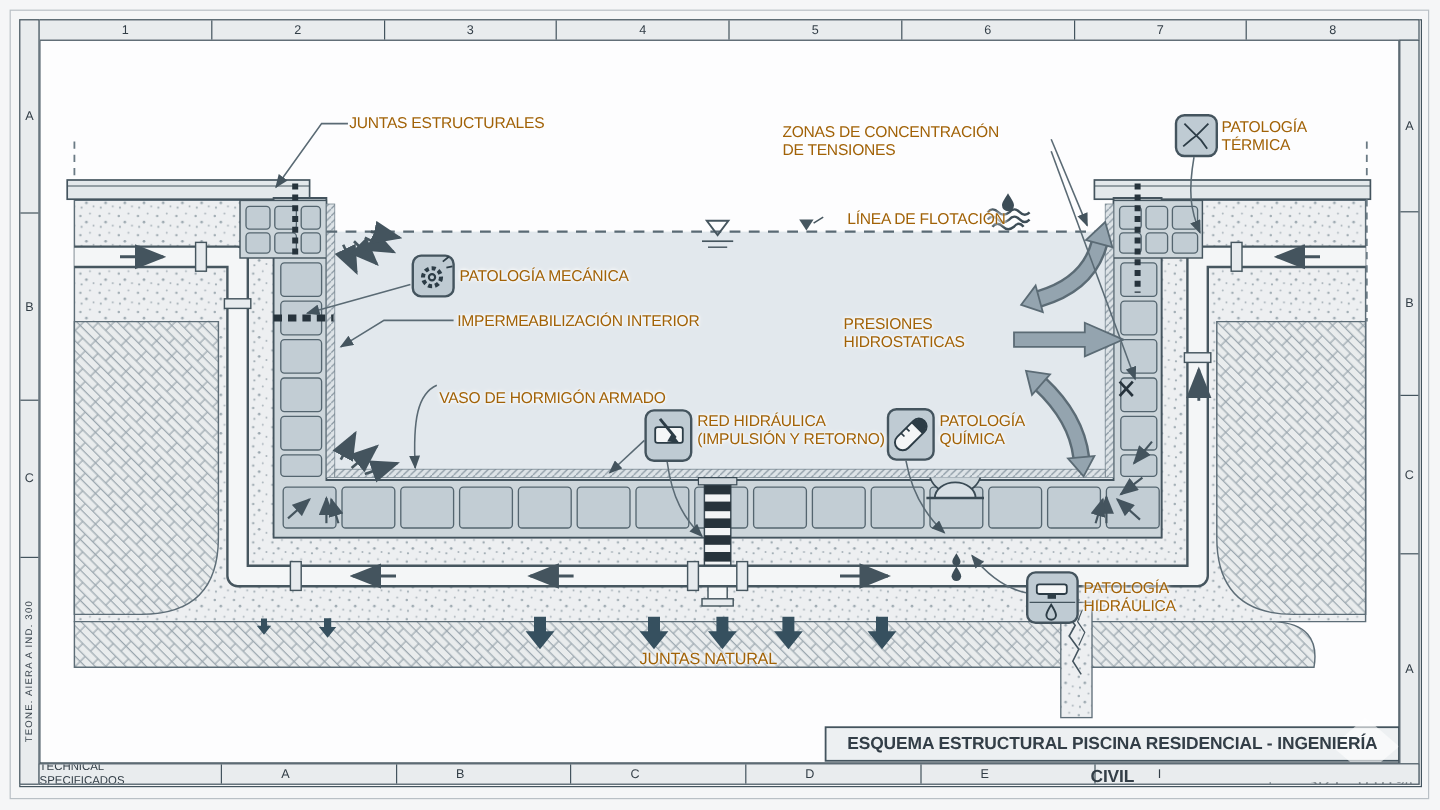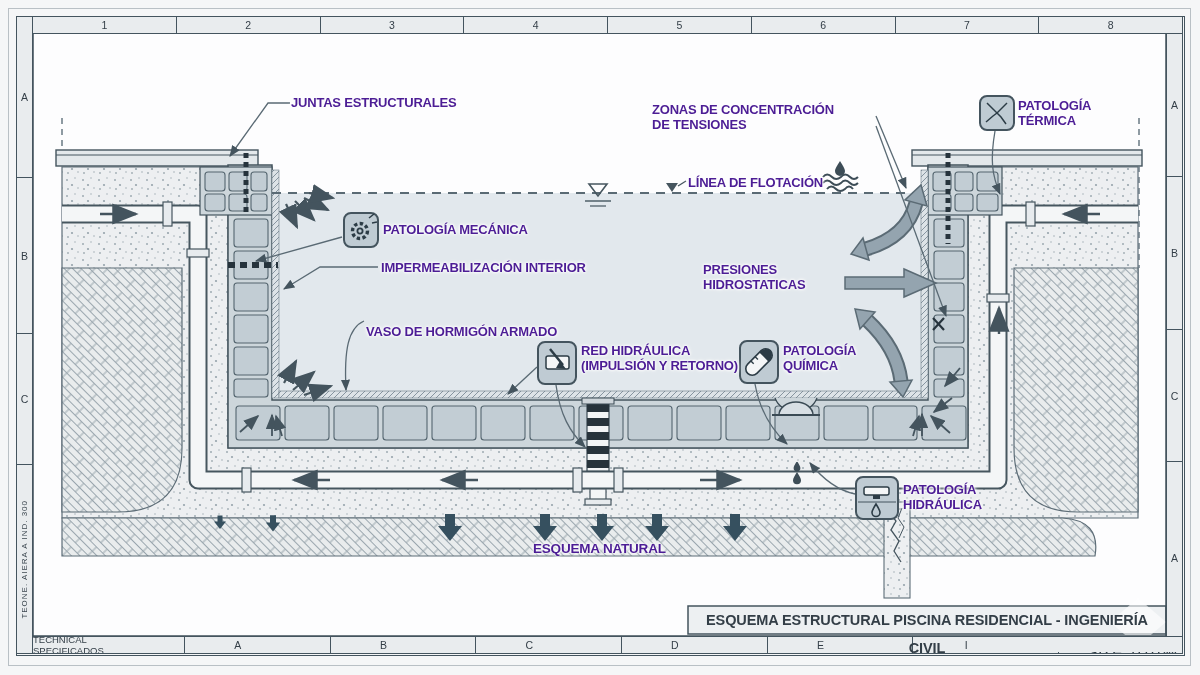--- a/index.html
+++ b/index.html
@@ -19,22 +19,22 @@
         font-size:10.5px;border-left:1px solid #44545e;overflow:hidden;}
   .cell:first-child{border-left:none;}
   .vcell{display:flex;align-items:center;justify-content:center;
         font-size:10.5px;border-top:1px solid #44545e;width:100%;}
   .vcell:first-child{border-top:none;}
   .vtext{writing-mode:vertical-rl;transform:rotate(180deg);font-size:8px;
         letter-spacing:1px;color:#3a454e;white-space:nowrap;}
   .small-cell{flex:0 0 112px;font-size:9.5px;}
   .size-cell{flex:0 0 118px;justify-content:flex-end;padding-right:5px;font-size:16px;margin-top:15px;}
   svg.draw{position:absolute;left:0;top:0;}
-  .lbl{position:absolute;font-size:13px;line-height:14.5px;font-weight:700;
-       color:#4c1d95;letter-spacing:-0.2px;white-space:nowrap;
+  .lbl{position:absolute;font-size:13px;line-height:14.5px;font-weight:400;
+       color:#a16207;letter-spacing:-0.2px;white-space:nowrap;
        text-shadow:0 0 3px #fff,0 0 3px #fff,0 0 5px #fff;}
   .lbl span{display:block;}
   .r{text-align:left;}
   .title-bar{position:absolute;left:688px;top:606px;width:478px;height:28px;
        line-height:28px;text-align:center;font-size:14.5px;font-weight:700;
        color:#333e47;letter-spacing:-0.1px;}
 </style>
 </head>
 <body>
 
@@ -361,21 +361,21 @@
   <div class="lbl r" style="left:652px;top:103px;width:222px">
     <span>ZONAS DE CONCENTRACIÓN</span>
     <span>DE TENSIONES</span>
   </div>
 
   <div class="lbl" style="left:1018px;top:99px">
     <span>PATOLOGÍA</span>
     <span>TÉRMICA</span>
   </div>
 
-  <div class="lbl" style="left:688px;top:176px">LÍNEA DE FLOTACIÓN</div>
+  <div class="lbl" style="left:706px;top:176px">LÍNEA DE FLOTACIÓN</div>
 
   <div class="lbl" style="left:383px;top:223px">PATOLOGÍA MECÁNICA</div>
 
   <div class="lbl" style="left:381px;top:261px">IMPERMEABILIZACIÓN INTERIOR</div>
 
   <div class="lbl" style="left:366px;top:325px">VASO DE HORMIGÓN ARMADO</div>
 
   <div class="lbl r" style="left:703px;top:263px;width:138px">
     <span>PRESIONES</span>
     <span>HIDROSTATICAS</span>
@@ -389,16 +389,16 @@
   <div class="lbl" style="left:783px;top:344px">
     <span>PATOLOGÍA</span>
     <span>QUÍMICA</span>
   </div>
 
   <div class="lbl" style="left:903px;top:483px">
     <span>PATOLOGÍA</span>
     <span>HIDRÁULICA</span>
   </div>
 
-  <div class="lbl" style="left:533px;top:542px;font-size:13.5px">ESQUEMA NATURAL</div>
+  <div class="lbl" style="left:533px;top:542px;font-size:13.5px">JUNTAS NATURAL</div>
 
   <div class="title-bar">ESQUEMA ESTRUCTURAL PISCINA RESIDENCIAL - INGENIERÍA CIVIL</div>
 </div>
 
 </body></html>

